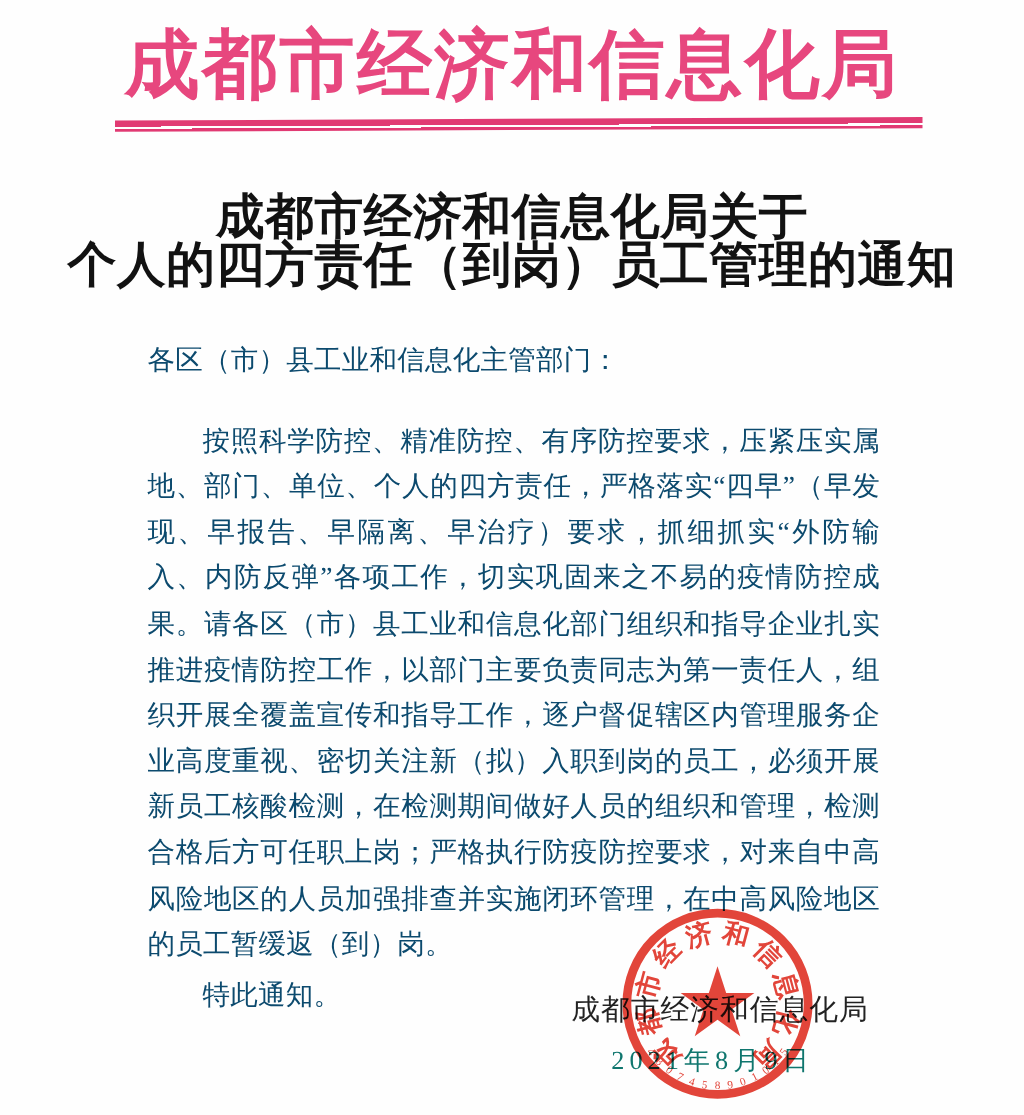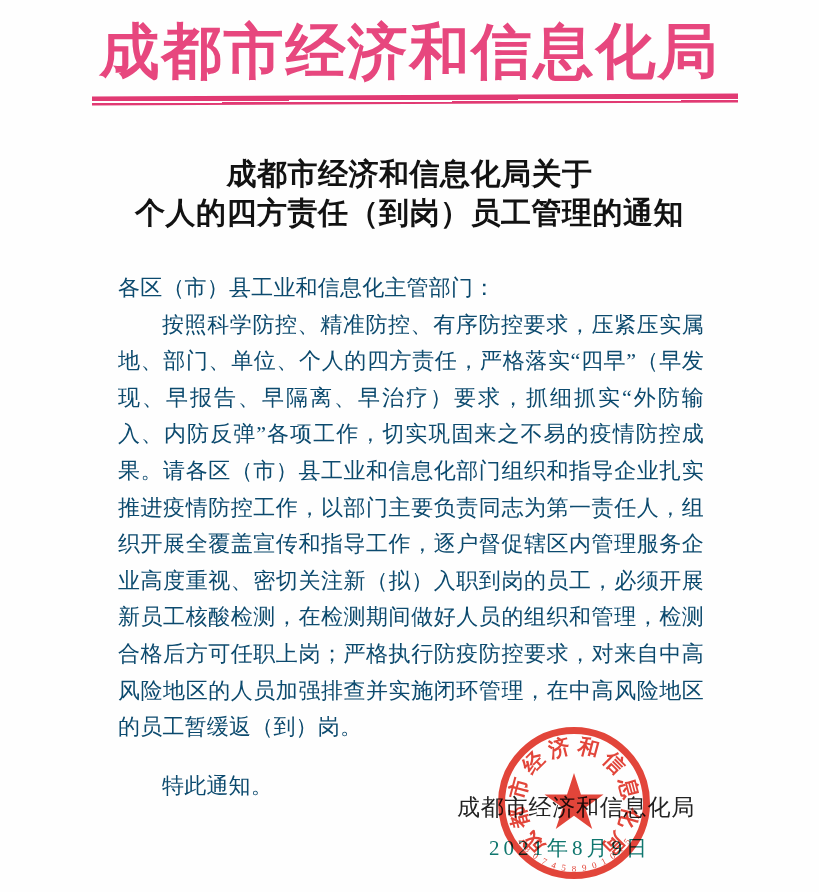--- a/index.html
+++ b/index.html
@@ -42,44 +42,45 @@
 
   
   .doc-title {
     position: absolute;
     top: 154px;
     left: 0;
     width: 100%;
     text-align: center;
     color: #121212;
     font-weight: 700;
-    font-size: 30px;
+    font-size: 39px;
     line-height: 39px;
     letter-spacing: 0.5px;
   }
 
   
   .doc-body {
     position: absolute;
     top: 270px;
     left: 118px;
     width: 586px;
     color: #0c4a6e;
     font-size: 22px;
     line-height: 36.6px;
     letter-spacing: 0.2px;
   }
   .doc-body .salutation { text-align: left; }
   .doc-body .para {
     text-align: justify;
     text-indent: 2em;
+    margin-top: 28px;
   }
   .doc-body .closing {
     text-indent: 2em;
-    margin-top: 22px;
+    margin-top: 4px;
   }
 
   
   .sig-org {
     position: absolute;
     top: 792px;
     right: 124px;
     font-size: 23px;
     letter-spacing: 0.8px;
     color: #222;

